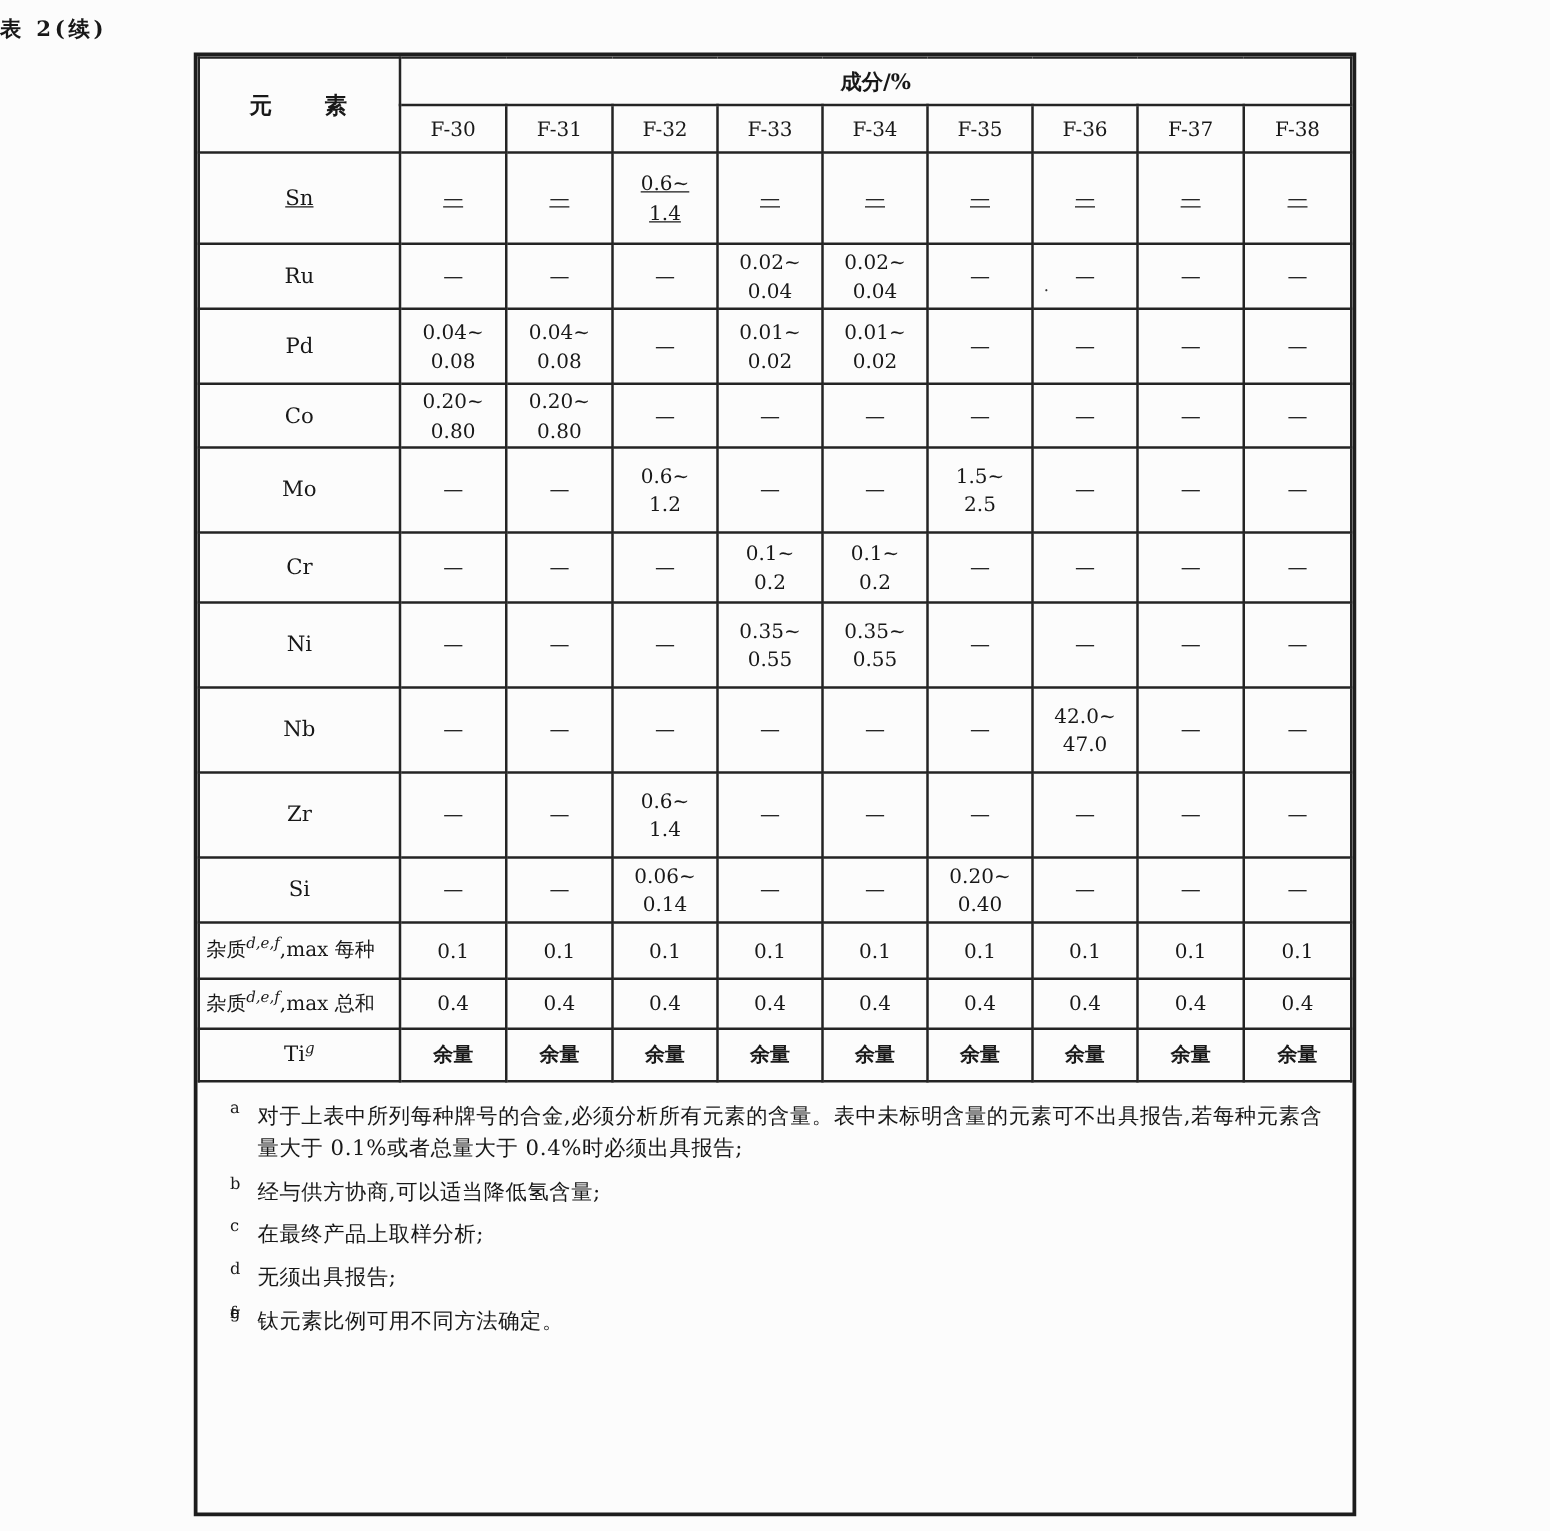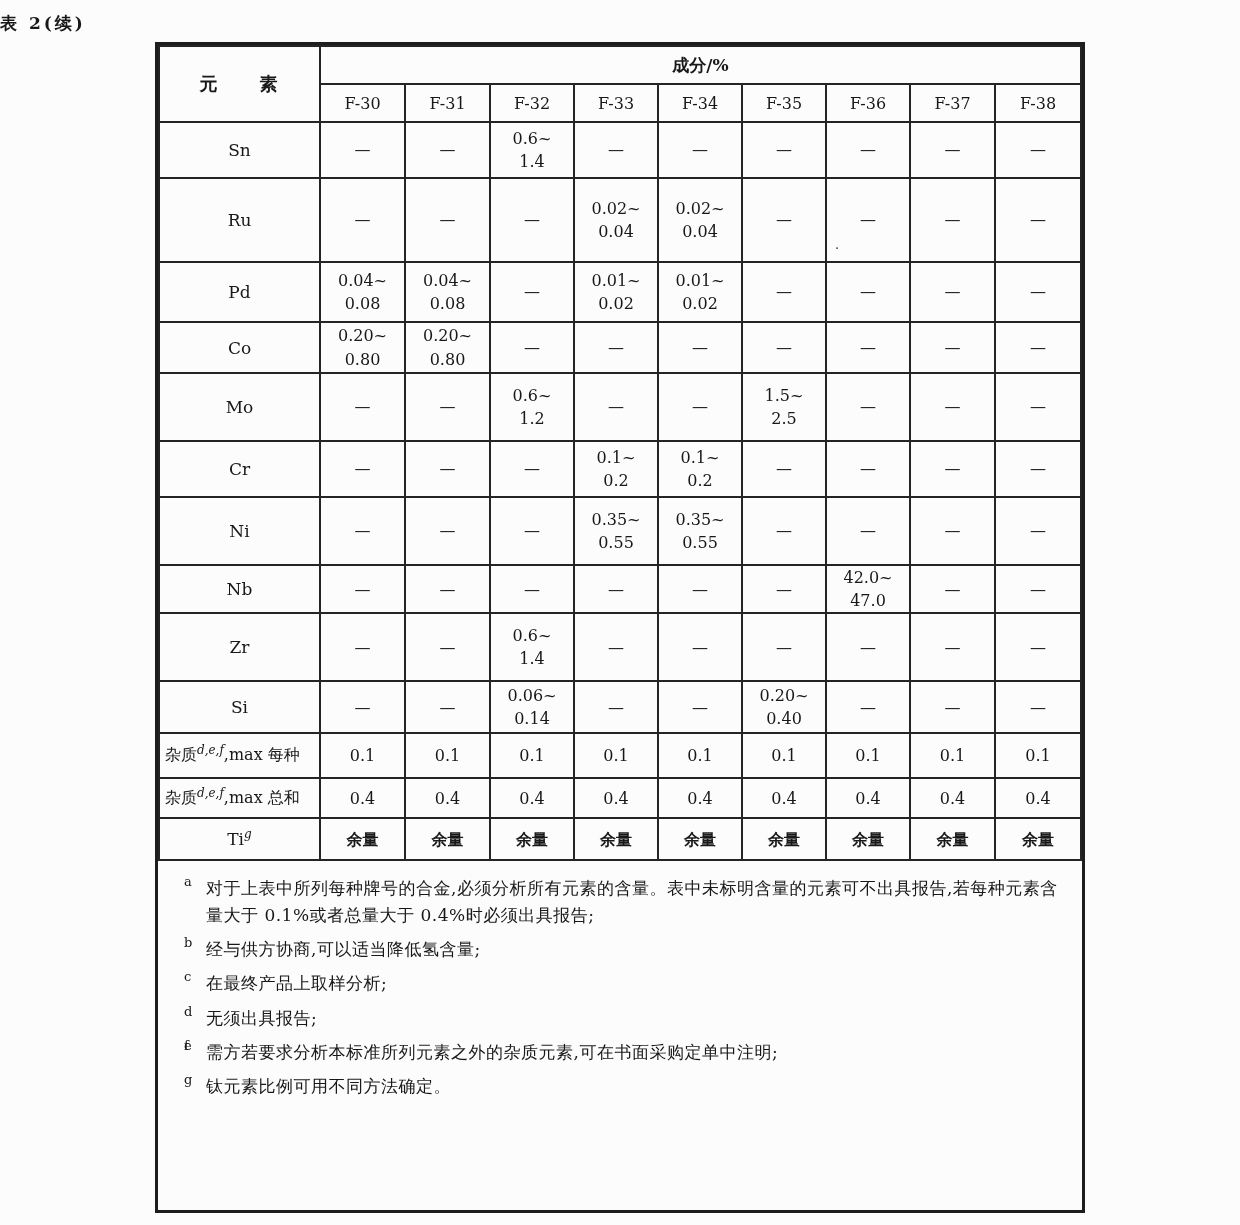--- a/index.html
+++ b/index.html
@@ -90,34 +90,34 @@
             <td class="grade">F-32</td>
             <td class="grade">F-33</td>
             <td class="grade">F-34</td>
             <td class="grade">F-35</td>
             <td class="grade">F-36</td>
             <td class="grade">F-37</td>
             <td class="grade">F-38</td>
           </tr>
       </thead>
       <tbody id="table-body">
-          <tr style="height: 56px;">
+          <tr style="height: 73px; text-decoration: underline;">
             <td class="el-label"><span>Sn</span><sup></sup><span></span></td>
             <td class="val"><span>—</span></td>
             <td class="val"><span>—</span></td>
             <td class="val"><span>0.6~
 1.4</span></td>
             <td class="val"><span>—</span></td>
             <td class="val"><span>—</span></td>
             <td class="val"><span>—</span></td>
             <td class="val"><span>—</span></td>
             <td class="val"><span>—</span></td>
             <td class="val"><span>—</span></td>
           </tr>
-          <tr style="height: 84px;">
+          <tr style="height: 52px;">
             <td class="el-label"><span>Ru</span><sup></sup><span></span></td>
             <td class="val"><span>—</span></td>
             <td class="val"><span>—</span></td>
             <td class="val"><span>—</span></td>
             <td class="val"><span>0.02~
 0.04</span></td>
             <td class="val"><span>0.02~
 0.04</span></td>
             <td class="val"><span>—</span></td>
             <td class="val"><span>—</span><span class="stray">.</span></td>
@@ -189,21 +189,21 @@
             <td class="val"><span>—</span></td>
             <td class="val"><span>0.35~
 0.55</span></td>
             <td class="val"><span>0.35~
 0.55</span></td>
             <td class="val"><span>—</span></td>
             <td class="val"><span>—</span></td>
             <td class="val"><span>—</span></td>
             <td class="val"><span>—</span></td>
           </tr>
-          <tr style="height: 48px;">
+          <tr style="height: 68px;">
             <td class="el-label"><span>Nb</span><sup></sup><span></span></td>
             <td class="val"><span>—</span></td>
             <td class="val"><span>—</span></td>
             <td class="val"><span>—</span></td>
             <td class="val"><span>—</span></td>
             <td class="val"><span>—</span></td>
             <td class="val"><span>—</span></td>
             <td class="val"><span>42.0~
 47.0</span></td>
             <td class="val"><span>—</span></td>
@@ -274,18 +274,18 @@
           </tr>
         </tbody>
     </table>
 
     <div id="footnotes" class="footnotes">
         <div class="footnote"><span class="fn-mark">a</span><span>对于上表中所列每种牌号的合金,必须分析所有元素的含量。表中未标明含量的元素可不出具报告,若每种元素含量大于 0.1%或者总量大于 0.4%时必须出具报告;</span></div>
         <div class="footnote"><span class="fn-mark">b</span><span>经与供方协商,可以适当降低氢含量;</span></div>
         <div class="footnote"><span class="fn-mark">c</span><span>在最终产品上取样分析;</span></div>
         <div class="footnote"><span class="fn-mark">d</span><span>无须出具报告;</span></div>
         <div class="footnote"><span class="fn-mark">e</span></div>
-        <div class="footnote"><span class="fn-mark">f</span><span>需方若要求分析本标准所列元素之外的杂质元素,可在书面采购定单中注明;</span></div>
+        <div class="footnote"><span class="fn-mark">f</span></div>
         <div class="footnote"><span class="fn-mark">g</span><span>钛元素比例可用不同方法确定。</span></div>
       </div>
   </div>
 
 </div>
 
 </body></html>

